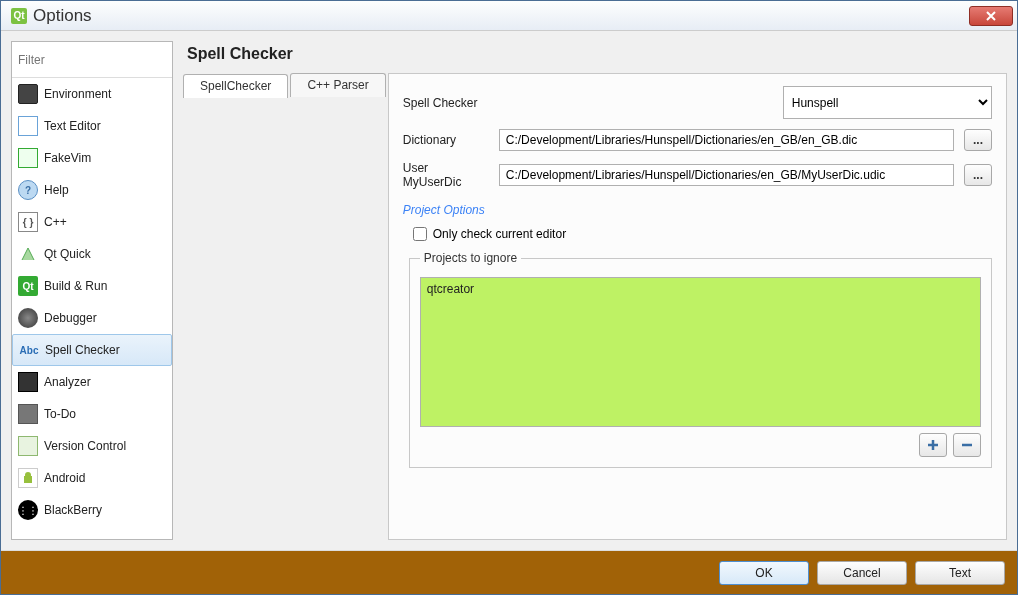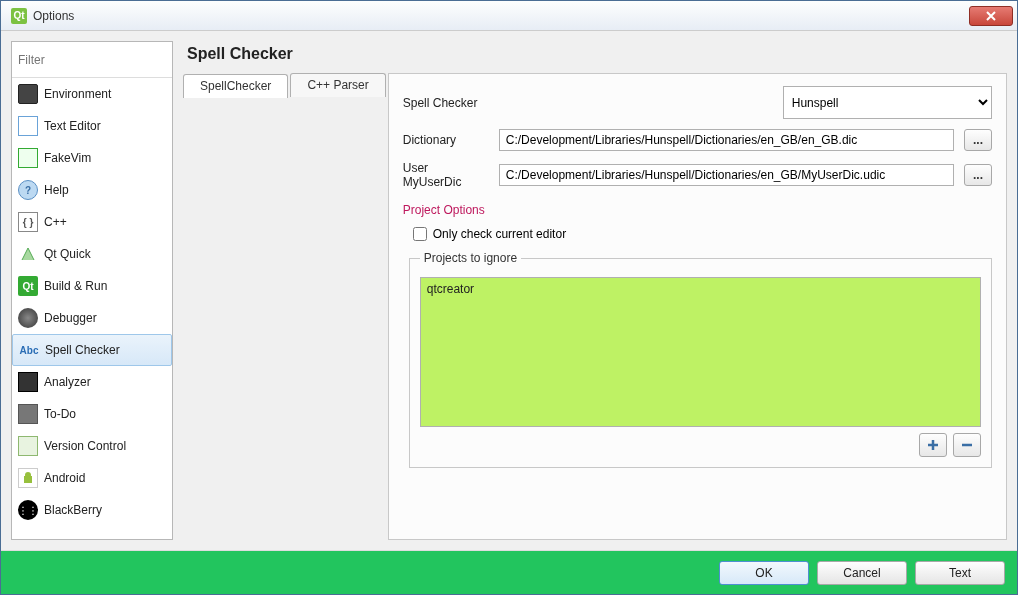--- a/index.html
+++ b/index.html
@@ -2,21 +2,21 @@
 <html><head>
 <meta charset="utf-8">
 <style>
 * { box-sizing: border-box; margin: 0; padding: 0; font-family: "Segoe UI", Tahoma, sans-serif; font-size: 12px; }
 html, body { width: 1018px; height: 595px; background: #e8eef5; }
 
 .window { width: 1018px; height: 595px; background: #f0f0f0; border: 1px solid #4a6d94; display: flex; flex-direction: column; }
 
 .titlebar { height: 30px; background: linear-gradient(#fdfefe, #e7edf5); display: flex; align-items: center; padding: 0 4px; border-bottom: 1px solid #ccc; }
 .titlebar .app-icon { width: 16px; height: 16px; margin: 0 6px; background: #7cc242; border-radius: 2px; display: flex; align-items: center; justify-content: center; color: #fff; font-weight: bold; font-size: 10px; }
-.titlebar .title { flex: 1; color: #333; font-size: 12px; }
+.titlebar .title { flex: 1; color: #333; font-size: 17px; }
 .close-btn { width: 44px; height: 20px; background: linear-gradient(#e67b73, #c8473b); border: 1px solid #8f2e25; border-radius: 3px; display: flex; align-items: center; justify-content: center; color: #fff; cursor: pointer; }
 .close-btn svg { width: 10px; height: 10px; }
 
 .body { flex: 1; display: flex; padding: 10px; gap: 10px; }
 
 .sidebar { width: 162px; display: flex; flex-direction: column; border: 1px solid #b7b7b7; background: #fff; }
 .filter-input { height: 36px; border: none; border-bottom: 1px solid #ddd; padding: 0 6px; color: #888; outline: none; }
 .sidebar-list { flex: 1; overflow-y: auto; position: relative; }
 .sidebar-list::-webkit-scrollbar { width: 17px; }
 .sidebar-list::-webkit-scrollbar-track { background: #f0f0f0; border-left: 1px solid #ddd; }
@@ -51,34 +51,34 @@
 .tab-content { flex: 1; border: 1px solid #c8c8c8; background: #fcfcfc; padding: 12px 14px; display: flex; flex-direction: column; gap: 10px; }
 
 .form-row { display: flex; align-items: center; gap: 10px; }
 .form-row label { color: #222; }
 .form-row .wide-label { width: 86px; }
 .select-wrap { flex: 1; display: flex; }
 select.combo { flex: 1; height: 33px; border: 1px solid #b0b0b0; background: #fff; padding: 0 4px; cursor: pointer; }
 input.textfield { flex: 1; height: 22px; border: 1px solid #b0b0b0; background: #fff; padding: 0 6px; }
 .browse-btn { width: 28px; height: 22px; border: 1px solid #a8a8a8; background: linear-gradient(#fefefe,#e7e7e7); border-radius: 3px; cursor: pointer; display: flex; align-items: center; justify-content: center; font-weight: bold; color: #333; }
 
-.group-label { color: #be185d; margin-top: 4px; }
+.group-label { color: #3b82f6; margin-top: 4px; font-style: italic; }
 .checkbox-row { display: flex; align-items: center; gap: 6px; padding-left: 10px; }
 .checkbox-row input { width: 14px; height: 14px; cursor: pointer; }
 
 fieldset.projects { border: 1px solid #c8c8c8; padding: 8px 10px 10px 10px; margin: 0 0 0 6px; }
 fieldset.projects legend { color: #333; padding: 0 4px; }
 .projects-list { height: 150px; border: 1px solid #b0b0b0; background: #bef264; padding: 4px 6px; margin-top: 4px; }
 .projects-list .proj-item { color: #222; }
 
 .add-remove-row { display: flex; justify-content: flex-end; gap: 6px; margin-top: 6px; }
 .sq-btn { width: 28px; height: 24px; border: 1px solid #a8a8a8; background: linear-gradient(#fefefe,#e7e7e7); border-radius: 3px; cursor: pointer; display: flex; align-items: center; justify-content: center; color: #3a6ea5; }
 .sq-btn svg { width: 14px; height: 14px; }
 
-.button-row { height: 44px; display: flex; align-items: center; justify-content: flex-end; gap: 8px; padding: 0 12px; border-top: 1px solid #ddd; background: #22c55e; }
+.button-row { height: 44px; display: flex; align-items: center; justify-content: flex-end; gap: 8px; padding: 0 12px; border-top: 1px solid #ddd; background: #a16207; }
 .dlg-btn { width: 90px; height: 24px; border: 1px solid #a8a8a8; background: linear-gradient(#fefefe,#e5e5e5); border-radius: 3px; cursor: pointer; color: #222; }
 .dlg-btn.ok { border: 1px solid #4e8fd1; background: linear-gradient(#f2f8fd,#d7e9f8); }
 
 </style>
 </head>
 <body>
 
 <div class="window">
 
   <div class="titlebar">

